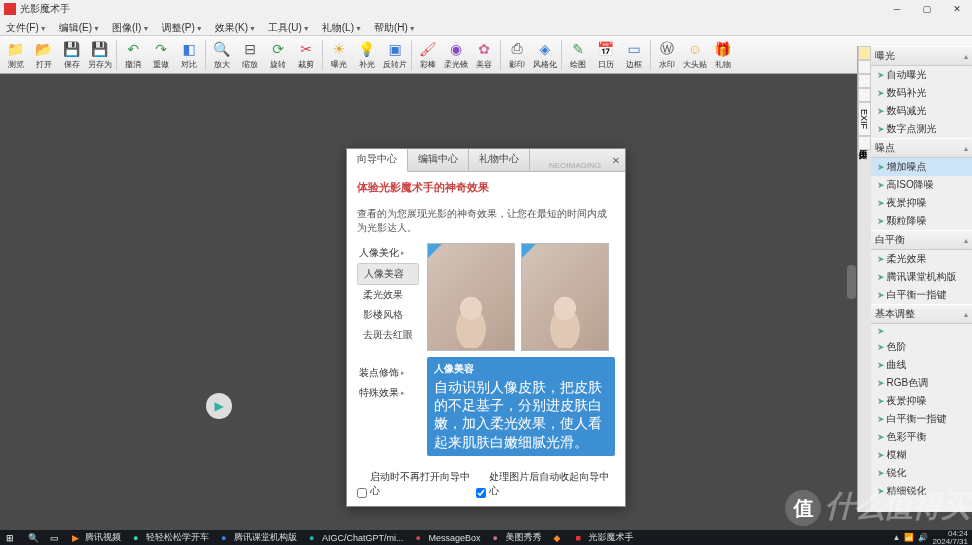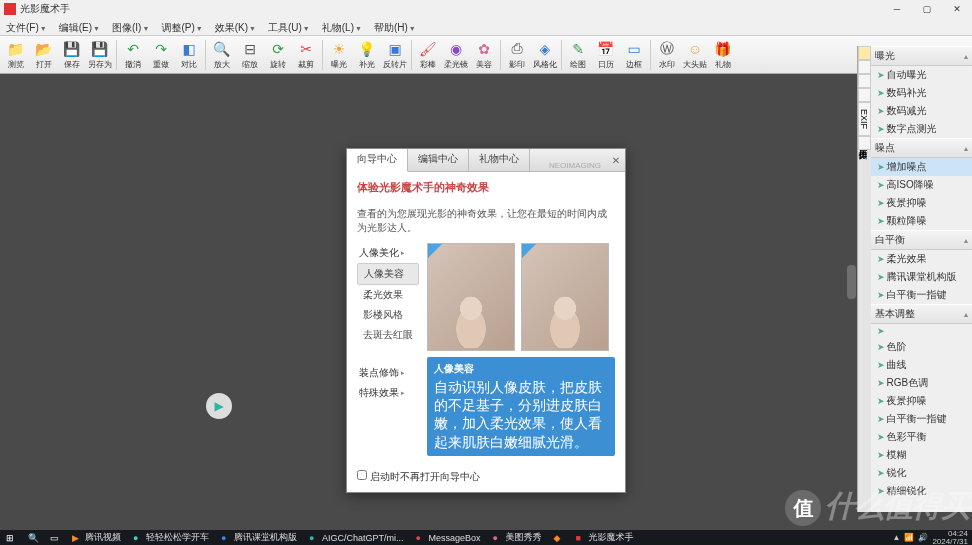--- a/index.html
+++ b/index.html
@@ -50,21 +50,21 @@
 .dlg-sub-item { font-size: 10px; color: #444; padding: 3px 6px; cursor: pointer; }
 .dlg-sub-item.sel { background: #e8e8e8; border: 1px solid #ccc; border-radius: 2px; }
 .dlg-imgs { display: flex; gap: 6px; }
 .dlg-img { width: 88px; height: 108px; border: 1px solid #bbb; background: linear-gradient(135deg,#d4c4b8,#b8a090); position: relative; overflow: hidden; }
 .dlg-img::after { content: ""; position: absolute; left: 50%; top: 38%; width: 50px; height: 64px; transform: translateX(-50%); background: radial-gradient(ellipse 36% 30% at 50% 38%, #e8d4c4 60%, transparent 62%), radial-gradient(ellipse 50% 56% at 50% 70%, #e0c8b4 58%, transparent 60%); }
 .dlg-img .corner { position: absolute; top: 0; left: 0; width: 0; height: 0; border-top: 14px solid #4aa3e0; border-right: 14px solid transparent; }
 .dlg-desc { margin-top: 6px; background: #3d8fd4; color: #fff; padding: 5px 7px; font-size: 10px; border-radius: 2px; }
 .dlg-desc .dt { font-weight: bold; margin-bottom: 2px; }
 .dlg-desc .dd { font-size: 14px; line-height: 1.3; }
 .dlg-foot { display: flex; justify-content: space-between; padding: 6px 10px 8px; font-size: 10px; color: #333; }
-.dlg-foot label { display: flex; align-items: flex-start; gap: 3px; }
+.dlg-foot label { display: flex; align-items: flex-end; gap: 3px; }
 .dlg-foot input { width: 10px; height: 10px; }
 
 .scroll-ghost { position: absolute; right: 116px; top: 265px; width: 9px; height: 34px; background: rgba(200,200,200,.3); border-radius: 4px; }
 
 .watermark { position: absolute; right: 2px; bottom: 18px; font-size: 30px; font-weight: bold; color: rgba(255,255,255,.35); font-style: italic; letter-spacing: -1px; }
 .watermark .circ { display: inline-flex; width: 36px; height: 36px; border-radius: 50%; background: rgba(120,120,120,.7); align-items: center; justify-content: center; font-size: 20px; font-style: normal; color: #fff; vertical-align: middle; margin-right: 4px; }
 
 .taskbar { position: absolute; bottom: 0; left: 0; right: 0; height: 15px; background: #16191e; display: flex; align-items: center; font-size: 9px; color: #ddd; }
 .taskbar .tb-item { display: flex; align-items: center; padding: 0 6px; height: 100%; cursor: pointer; gap: 3px; }
 .taskbar .tb-icon { width: 10px; height: 10px; display: inline-block; }
@@ -391,20 +391,24 @@
           <div class="dd">自动识别人像皮肤，把皮肤的不足基子，分别进皮肤白嫩，加入柔光效果，使人看起来肌肤白嫩细腻光滑。</div>
         </div>
       </div>
     </div>
   </div>
   <div class="dlg-foot">
     <label>
         <input type="checkbox" style="">
         <span>启动时不再打开向导中心</span>
       </label>
+    <label>
+        <input type="checkbox" checked="" style="">
+        <span>处理图片后自动收起向导中心</span>
+      </label>
   </div>
 </div>
 
 <div class="watermark"><span class="circ">值</span>什么值得买</div>
 
 <div class="taskbar" id="taskbar">
     <div class="tb-item">
       <span class="tb-icon" style="color:#fff">⊞</span>
     </div>
     <div class="tb-item">

